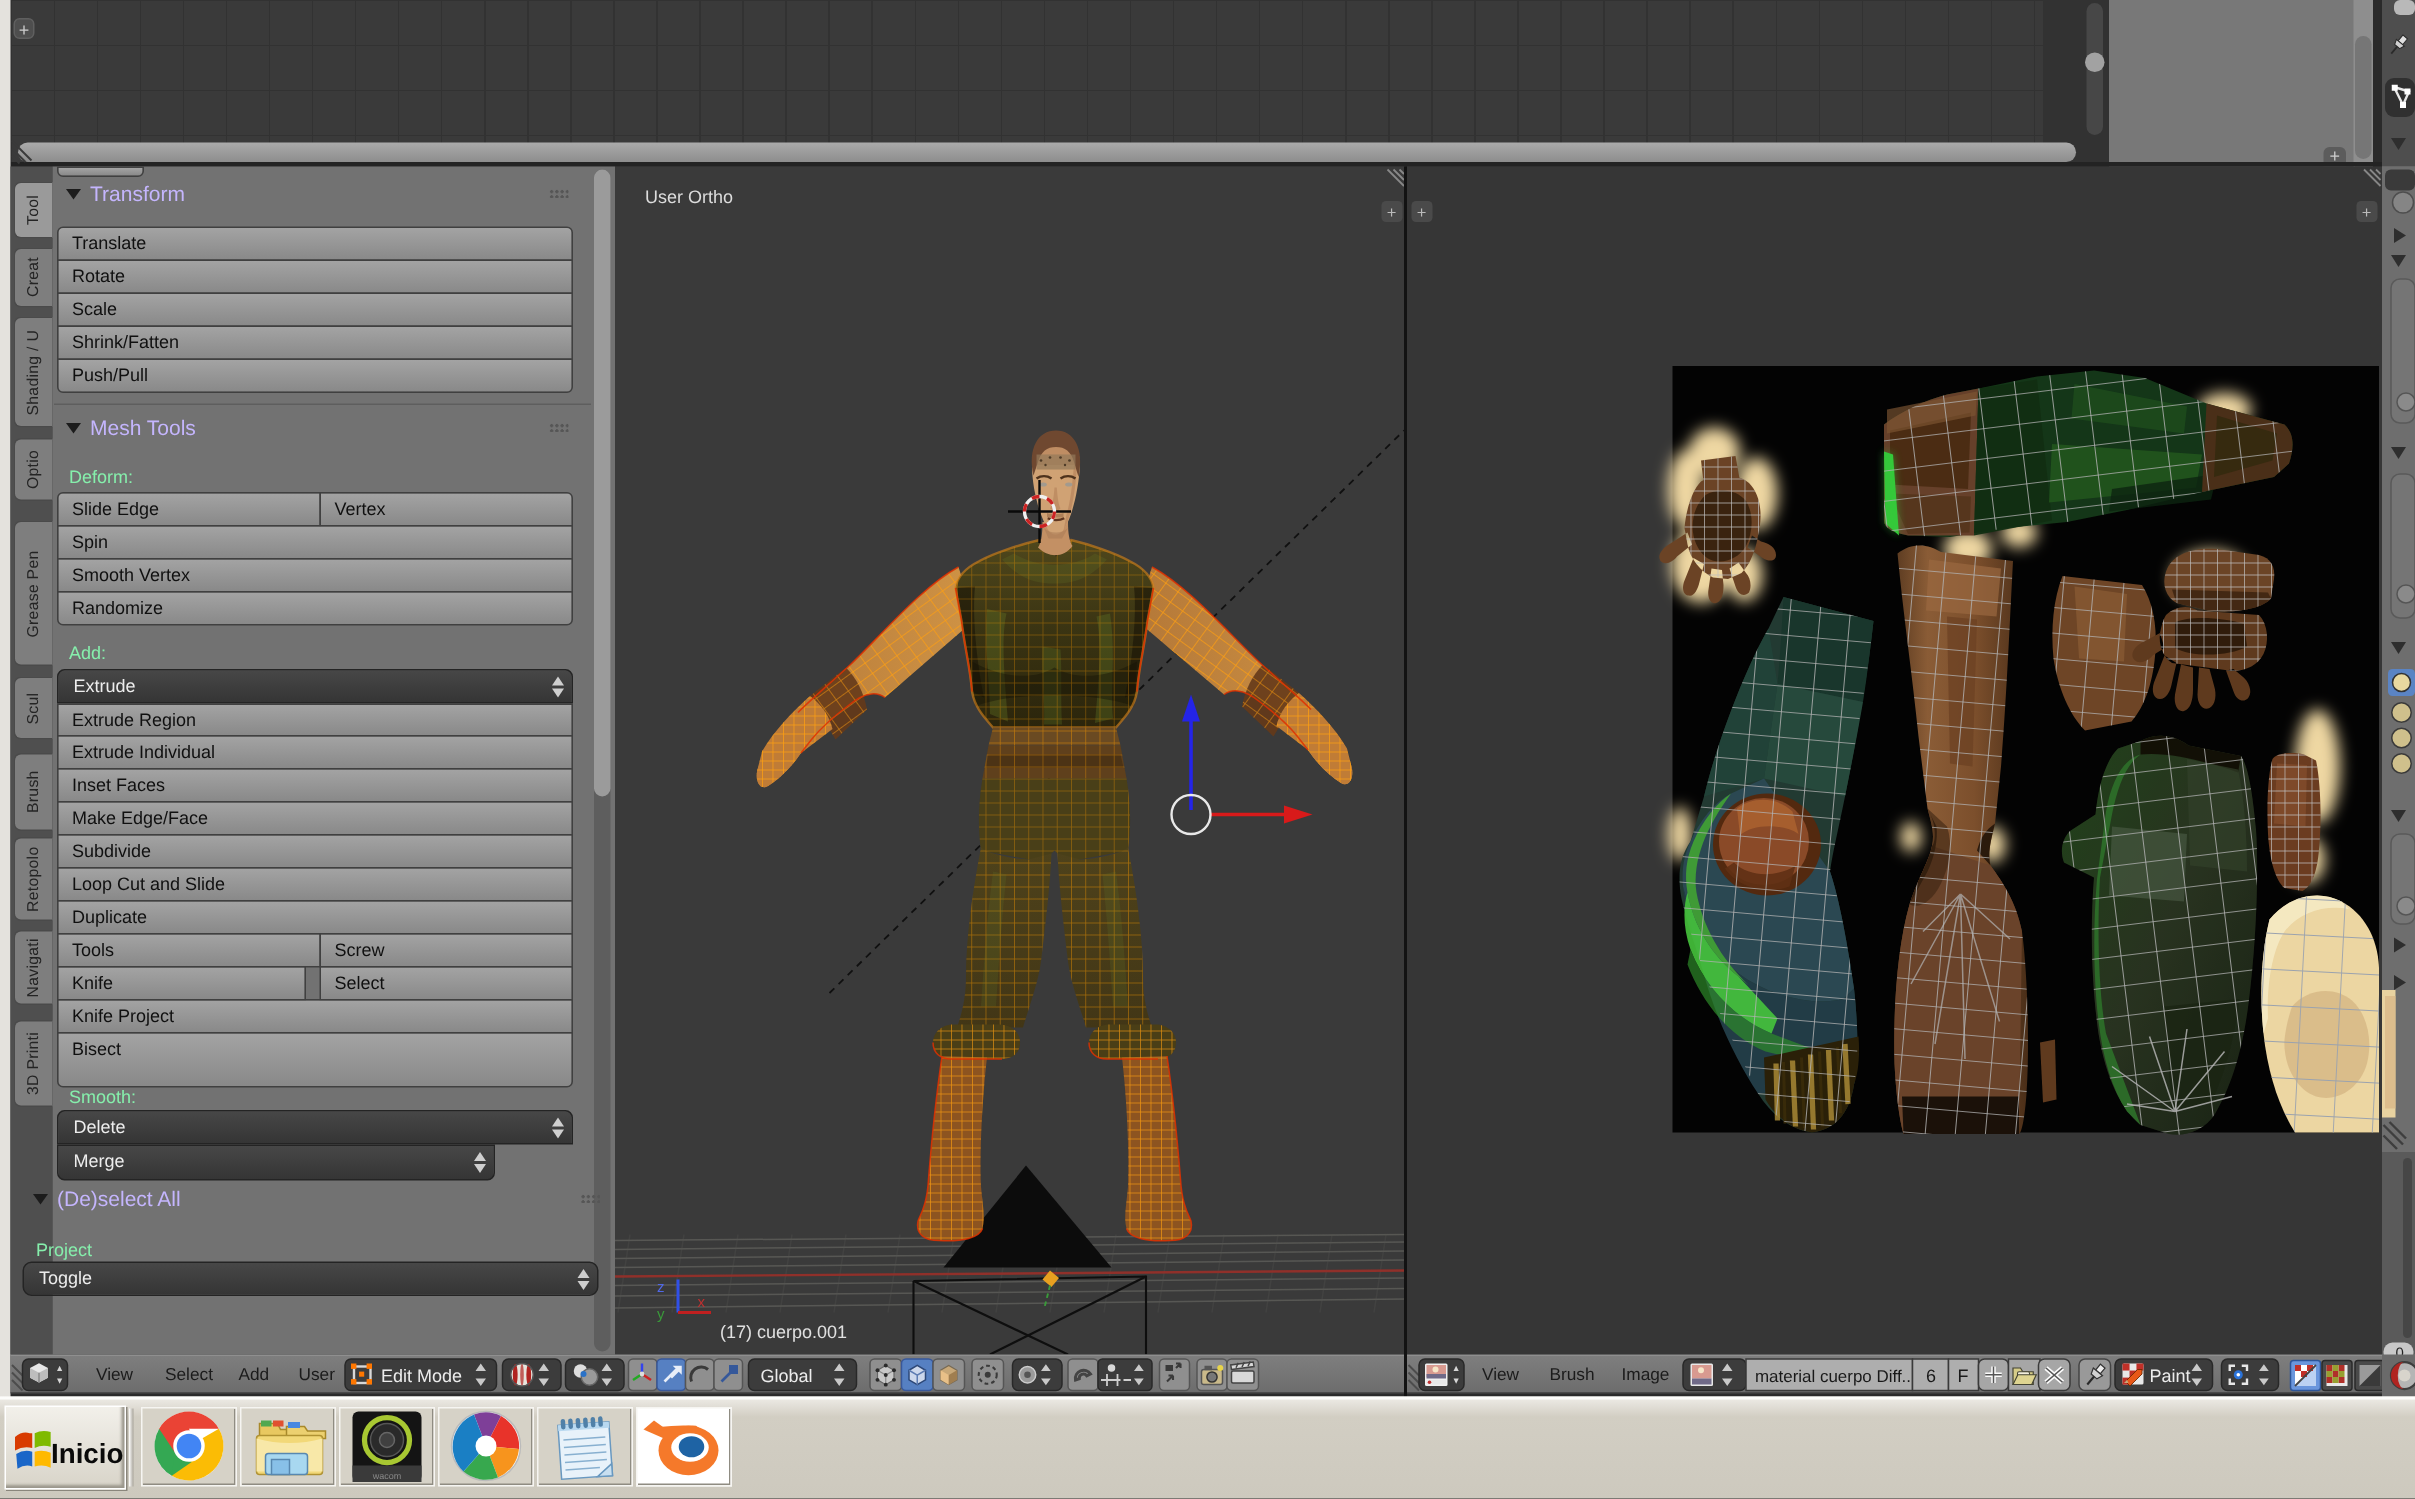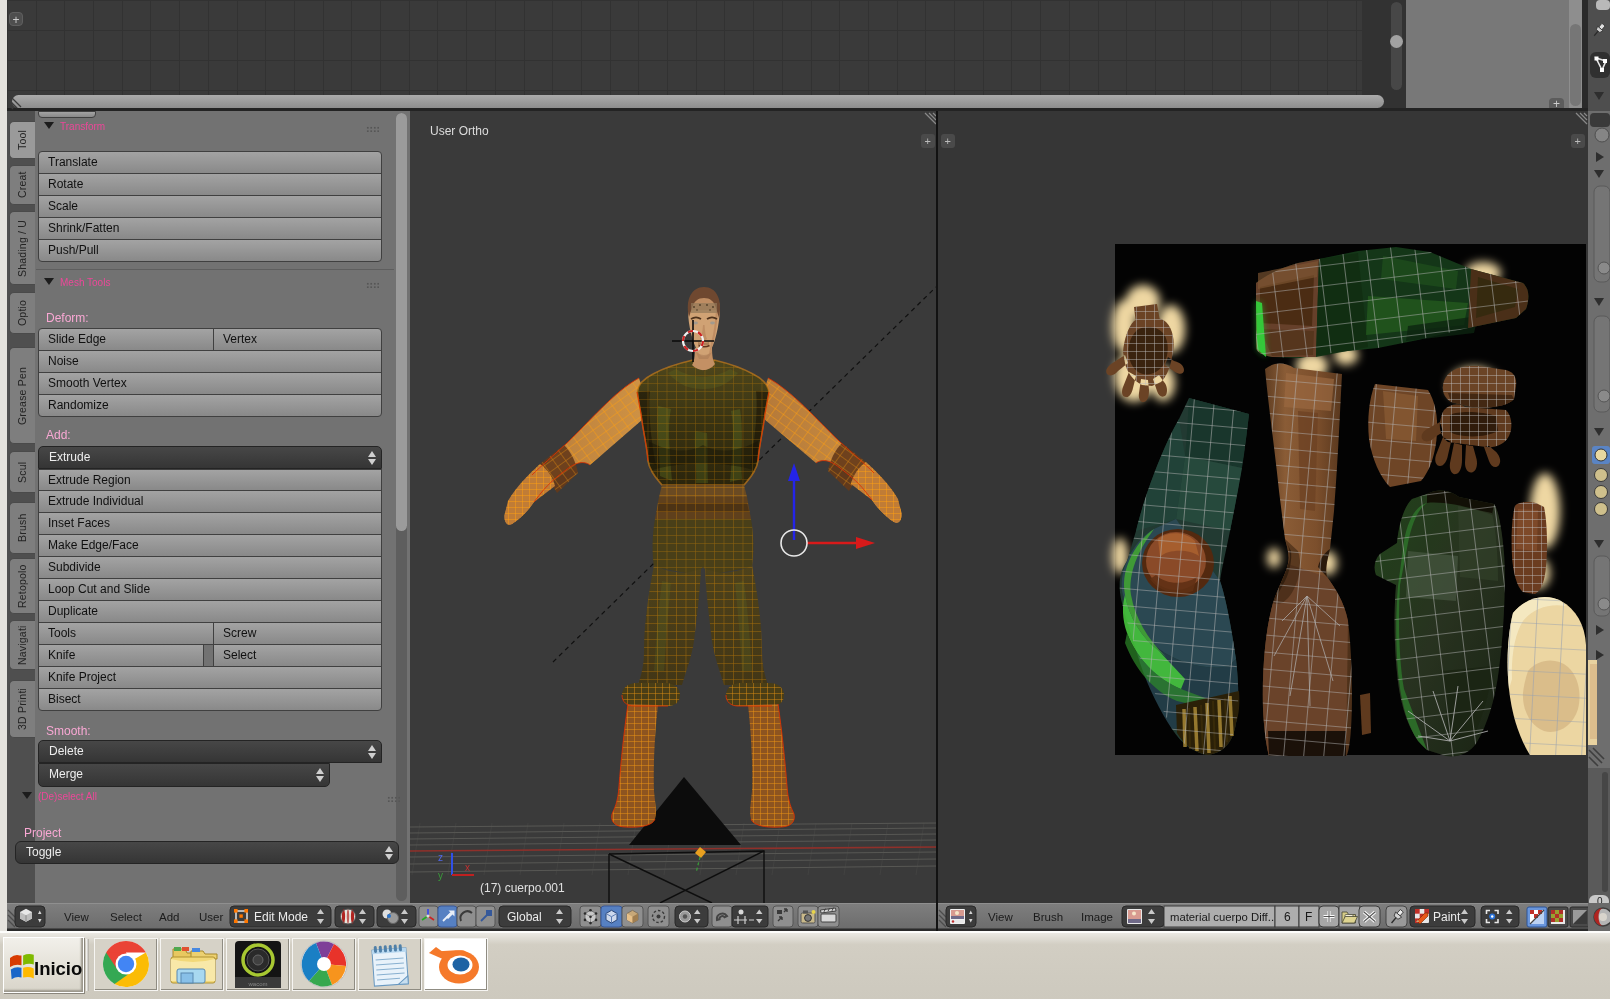--- a/index.html
+++ b/index.html
@@ -23,24 +23,24 @@
 #leftedge{left:0;top:0;width:7px;height:932px;background:#e4e2dd}
 
 #tabcol{left:7px;top:111px;width:28px;height:792px;background:#4f4f4f}
 .tab{position:absolute;left:9px;width:26px;background:#7e7e7e;border-radius:5px 0 0 5px;color:#242424;font-size:10.5px;border:1px solid #4a4a4a;border-right:none}
 .tab span{position:absolute;left:0;top:0;width:100%;height:100%;writing-mode:vertical-rl;transform:rotate(180deg);text-align:center;letter-spacing:.2px;white-space:nowrap;line-height:25px}
 .tab.active{background:#9a9a9a}
 
 #shelf{left:35px;top:111px;width:375px;height:792px;background:#727272}
 #shelfscroll{left:396px;top:113px;width:11px;height:788px;background:#5e5e5e;border-radius:6px}
 #shelfthumb{left:396px;top:113px;width:11px;height:418px;background:#9b9b9b;border-radius:6px}
-.phead{position:absolute;color:#ec4899;font-size:10px}
+.phead{position:absolute;color:#c4b5fd;font-size:14px}
 .phead .tri{display:inline-block;width:0;height:0;border-left:5px solid transparent;border-right:5px solid transparent;border-top:7px solid #1c1c1c;margin-right:6px;vertical-align:1px}
 .pdots{position:absolute;width:13px;height:6px;background-image:radial-gradient(circle,#565656 1px,transparent 1.2px);background-size:3.5px 3.5px}
-.lbl{position:absolute;color:#f9a8d4;font-size:12px}
+.lbl{position:absolute;color:#86efac;font-size:12px}
 .btn{position:absolute;background:linear-gradient(#a3a3a3,#898989);border:1px solid #404040;color:#101010;font-size:12px;padding-left:9px;overflow:hidden}
 .ddark{position:absolute;background:linear-gradient(#474747,#353535);border:1px solid #242424;border-radius:5px;color:#ededed;font-size:12px;padding-left:10px;overflow:hidden}
 .spin{position:absolute;right:4px;top:50%;transform:translateY(-50%);width:9px;height:14px}
 .spin i{position:absolute;left:0;width:0;height:0;border-left:4.5px solid transparent;border-right:4.5px solid transparent}
 .spin i.u{top:0;border-bottom:6px solid #cfcfcf}
 .spin i.d{bottom:0;border-top:6px solid #cfcfcf}
 
 .psep{position:absolute;height:1px;background:#5e5e5e}
 
 #vp{left:410px;top:111px;width:527px;height:792px;background:#3a3a3a;overflow:hidden}
@@ -123,41 +123,41 @@
     <div class="btn" style="left:38px;top:173px;width:344px;height:23px;line-height:21px">Rotate</div>
     <div class="btn" style="left:38px;top:195px;width:344px;height:23px;line-height:21px">Scale</div>
     <div class="btn" style="left:38px;top:217px;width:344px;height:23px;line-height:21px">Shrink/Fatten</div>
     <div class="btn" style="left:38px;top:239px;width:344px;height:23px;border-radius:0 0 4px 4px;line-height:21px">Push/Pull</div>
     <div class="psep" style="left:36px;top:269px;width:358px"></div>
     <div class="phead" style="left:44px;top:277px"><span class="tri"></span>Mesh Tools</div>
     <div class="pdots" style="left:366px;top:282px"></div>
     <div class="lbl" style="left:46px;top:311px">Deform:</div>
     <div class="btn" style="left:38px;top:328px;width:176px;height:23px;border-radius:4px 0 0 0;line-height:21px">Slide Edge</div>
     <div class="btn" style="left:213px;top:328px;width:169px;height:23px;border-radius:0 4px 0 0;line-height:21px">Vertex</div>
-    <div class="btn" style="left:38px;top:350px;width:344px;height:23px;line-height:21px">Noise</div>
+    <div class="btn" style="left:38px;top:350px;width:344px;height:23px;line-height:21px">Spin</div>
     <div class="btn" style="left:38px;top:372px;width:344px;height:23px;line-height:21px">Smooth Vertex</div>
     <div class="btn" style="left:38px;top:394px;width:344px;height:23px;border-radius:0 0 4px 4px;line-height:21px">Randomize</div>
     <div class="lbl" style="left:46px;top:428px">Add:</div>
     <div class="ddark" style="left:38px;top:446px;width:344px;height:23px;border-radius:5px 5px 0 0;line-height:21px">Extrude<span class="spin">
           <i class="u"></i>
           <i class="d"></i>
         </span></div>
     <div class="btn" style="left:38px;top:469px;width:344px;height:22px;line-height:20px">Extrude Region</div>
     <div class="btn" style="left:38px;top:490px;width:344px;height:23px;line-height:21px">Extrude Individual</div>
     <div class="btn" style="left:38px;top:512px;width:344px;height:23px;line-height:21px">Inset Faces</div>
     <div class="btn" style="left:38px;top:534px;width:344px;height:23px;line-height:21px">Make Edge/Face</div>
     <div class="btn" style="left:38px;top:556px;width:344px;height:23px;line-height:21px">Subdivide</div>
     <div class="btn" style="left:38px;top:578px;width:344px;height:23px;line-height:21px">Loop Cut and Slide</div>
     <div class="btn" style="left:38px;top:600px;width:344px;height:23px;line-height:21px">Duplicate</div>
     <div class="btn" style="left:38px;top:622px;width:176px;height:23px;line-height:21px">Tools</div>
     <div class="btn" style="left:213px;top:622px;width:169px;height:23px;line-height:21px">Screw</div>
     <div class="btn" style="left:38px;top:644px;width:166px;height:23px;line-height:21px">Knife</div>
     <div class="btn" style="left:213px;top:644px;width:169px;height:23px;line-height:21px">Select</div>
     <div class="btn" style="left:38px;top:666px;width:344px;height:23px;line-height:21px">Knife Project</div>
-    <div class="btn" style="left:38px;top:688px;width:344px;height:23px;border-radius:0 0 4px 4px;line-height:21px">Bisect</div>
+    <div class="btn" style="left:38px;top:688px;width:344px;height:37px;border-radius:0 0 4px 4px;line-height:21px">Bisect</div>
     <div class="lbl" style="left:46px;top:724px">Smooth:</div>
     <div class="ddark" style="left:38px;top:740px;width:344px;height:23px;border-radius:5px 5px 0 0;line-height:21px">Delete<span class="spin">
           <i class="u"></i>
           <i class="d"></i>
         </span></div>
     <div class="ddark" style="left:38px;top:763px;width:292px;height:24px;border-radius:0 0 5px 5px;line-height:21px">Merge<span class="spin">
           <i class="u"></i>
           <i class="d"></i>
         </span></div>
     <div class="phead" style="left:22px;top:791px"><span class="tri"></span>(De)select All</div>

